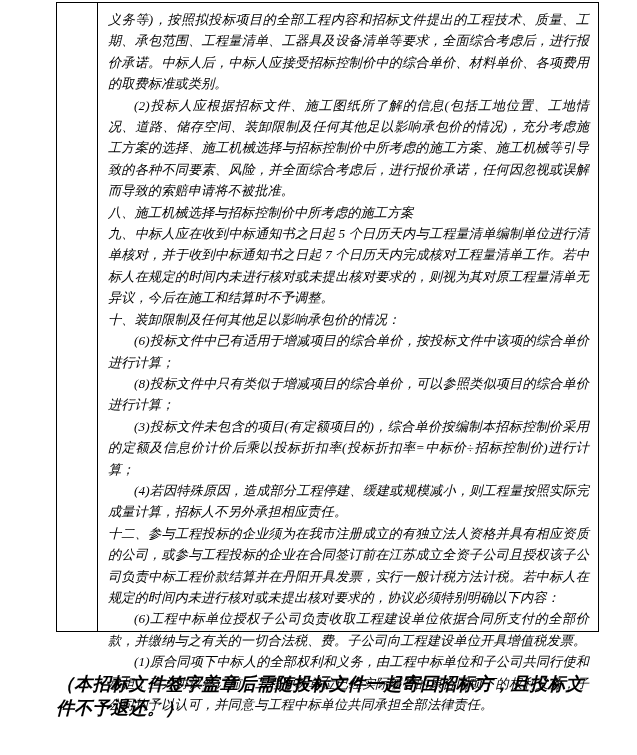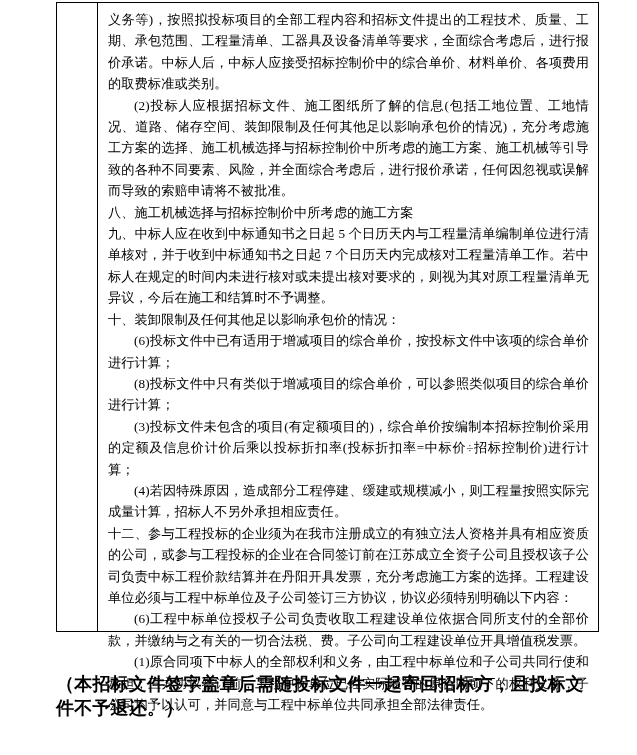--- a/index.html
+++ b/index.html
@@ -12,20 +12,21 @@
     height: 755px;
     font-family: "Liberation Serif", "DejaVu Serif", serif;
     color: #000000;
     overflow: hidden;
   }
   .page {
     position: relative;
     width: 637px;
     height: 755px;
     box-sizing: border-box;
+    font-style: italic;
   }
   
   .doc-table {
     position: absolute;
     left: 56px;
     top: 2px;
     width: 543px;
     height: 630px;
     border: 1px solid #000000;
     box-sizing: border-box;
@@ -78,21 +79,21 @@
     <div class="body-col">
       <p class="para ind1">义务等)，按照拟投标项目的全部工程内容和招标文件提出的工程技术、质量、工期、承包范围、工程量清单、工器具及设备清单等要求，全面综合考虑后，进行报价承诺。中标人后，中标人应接受招标控制价中的综合单价、材料单价、各项费用的取费标准或类别。</p>
       <p class="para ind2">(2)投标人应根据招标文件、施工图纸所了解的信息(包括工地位置、工地情况、道路、储存空间、装卸限制及任何其他足以影响承包价的情况)，充分考虑施工方案的选择、施工机械选择与招标控制价中所考虑的施工方案、施工机械等引导致的各种不同要素、风险，并全面综合考虑后，进行报价承诺，任何因忽视或误解而导致的索赔申请将不被批准。</p>
       <p class="para ind1">八、施工机械选择与招标控制价中所考虑的施工方案</p>
       <p class="para ind1">九、中标人应在收到中标通知书之日起 5 个日历天内与工程量清单编制单位进行清单核对，并于收到中标通知书之日起 7 个日历天内完成核对工程量清单工作。若中标人在规定的时间内未进行核对或未提出核对要求的，则视为其对原工程量清单无异议，今后在施工和结算时不予调整。</p>
       <p class="para ind1">十、装卸限制及任何其他足以影响承包价的情况：</p>
       <p class="para ind2">(6)投标文件中已有适用于增减项目的综合单价，按投标文件中该项的综合单价进行计算；</p>
       <p class="para ind2">(8)投标文件中只有类似于增减项目的综合单价，可以参照类似项目的综合单价进行计算；</p>
       <p class="para ind2">(3)投标文件未包含的项目(有定额项目的)，综合单价按编制本招标控制价采用的定额及信息价计价后乘以投标折扣率(投标折扣率=中标价÷招标控制价)进行计算；</p>
       <p class="para ind2">(4)若因特殊原因，造成部分工程停建、缓建或规模减小，则工程量按照实际完成量计算，招标人不另外承担相应责任。</p>
-      <p class="para ind1">十二、参与工程投标的企业须为在我市注册成立的有独立法人资格并具有相应资质的公司，或参与工程投标的企业在合同签订前在江苏成立全资子公司且授权该子公司负责中标工程价款结算并在丹阳开具发票，充分考虑施工方案的选择。工程建设单位必须与工程中标单位及子公司签订三方协议，协议必须特别明确以下内容：</p>
+      <p class="para ind1">十二、参与工程投标的企业须为在我市注册成立的有独立法人资格并具有相应资质的公司，或参与工程投标的企业在合同签订前在江苏成立全资子公司且授权该子公司负责中标工程价款结算并在丹阳开具发票，实行一般计税方法计税。若中标人在规定的时间内未进行核对或未提出核对要求的，协议必须特别明确以下内容：</p>
       <p class="para ind2">(6)工程中标单位授权子公司负责收取工程建设单位依据合同所支付的全部价款，并缴纳与之有关的一切合法税、费。子公司向工程建设单位开具增值税发票。</p>
       <p class="para ind2">(1)原合同项下中标人的全部权利和义务，由工程中标单位和子公司共同行使和承担；三方协议签订前，工程中标单位已经实际履行的原合同项下的权利义务，子公司均予以认可，并同意与工程中标单位共同承担全部法律责任。</p>
     </div>
   </div>
 
   <div class="footer-note">（本招标文件签字盖章后需随投标文件一起寄回招标方，且投标文件不予退还。）</div>
 
 </div>
 
 </body></html>

